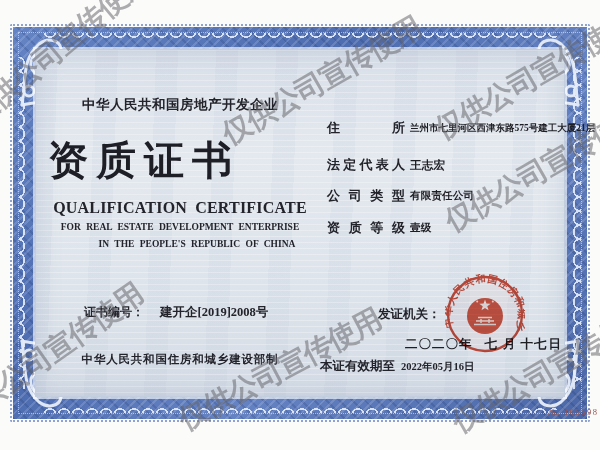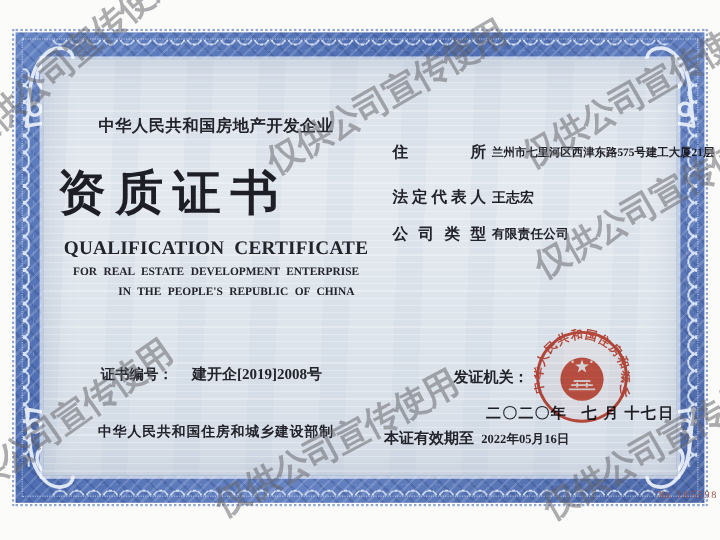--- a/index.html
+++ b/index.html
@@ -160,20 +160,23 @@
   <div class="abs cn ministry">中华人民共和国住房和城乡建设部制</div>
 
   <div class="frow" style="top:118px;">
     <span class="flabel">住所</span><span class="fvalue small">兰州市七里河区西津东路575号建工大厦21层</span>
   </div>
   <div class="frow" style="top:155px;">
     <span class="flabel">法定代表人</span><span class="fvalue" style="font-size:11.5px;">王志宏</span>
   </div>
   <div class="frow" style="top:186px;">
     <span class="flabel">公司类型</span><span class="fvalue">有限责任公司</span>
+  </div>
+  <div class="frow" style="top:218px;">
+    <span class="flabel">资质等级</span><span class="fvalue">壹级</span>
   </div>
 
   <div class="abs cn issuing">发证机关：</div>
 
   <div class="abs dateline">
     <span class="seg">二〇二〇年</span><span class="seg dl-g1">七</span><span class="seg dl-g2">月</span><span class="seg dl-g3">十七</span><span class="seg dl-g4">日</span>
   </div>
 
   <div class="abs cn valid">
     <span class="lab">本证有效期至</span><span class="val">2022年05月16日</span>

